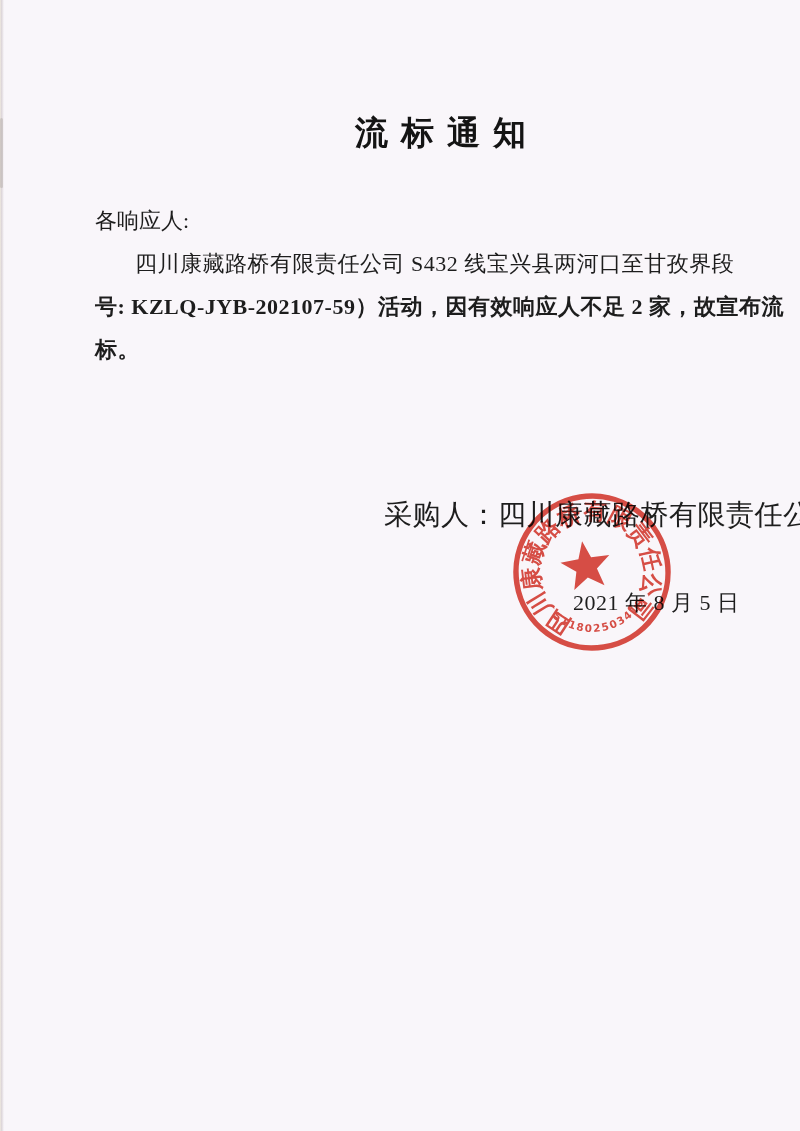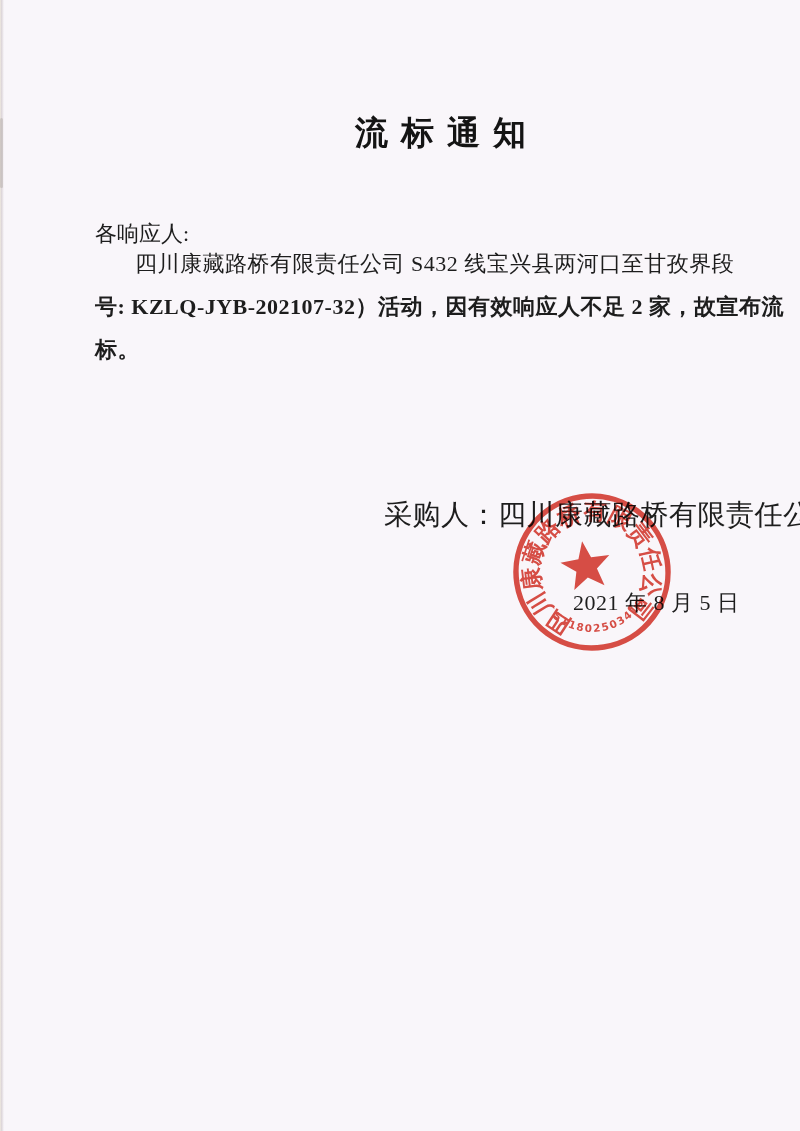--- a/index.html
+++ b/index.html
@@ -37,21 +37,21 @@
     top: 111px;
     left: 355px;
     font-size: 33px;
     font-weight: 700;
     letter-spacing: 13px;
     color: #141414;
     white-space: nowrap;
   }
   .salutation {
     position: absolute;
-    top: 212px;
+    top: 199px;
     left: 95px;
     font-size: 22px;
     line-height: 43px;
     white-space: nowrap;
   }
   .notice-paragraph {
     position: absolute;
     top: 242px;
     left: 95px;
     width: 648px;
@@ -118,21 +118,21 @@
 <div class="page">
   <div class="edge-strip"></div>
   <div class="edge-smudge"></div>
 
   <div class="doc-title">流标通知</div>
 
   <div class="salutation">各响应人:</div>
 
   <div class="notice-paragraph">
       <div class="para-line indent"><span>四川康藏路桥有限责任公司 S432 线宝兴县两河口至甘孜界段</span></div>
-      <div class="para-line"><span class="bold">号: KZLQ-JYB-202107-32）活动，因有效响应人不足 2 家，故宣布流</span></div>
+      <div class="para-line"><span class="bold">号: KZLQ-JYB-202107-59）活动，因有效响应人不足 2 家，故宣布流</span></div>
       <div class="para-line"><span class="bold">标。</span></div>
     </div>
 
   <div class="purchaser-line">采购人：四川康藏路桥有限责任公司</div>
 
   <div class="date-line">2021 年 8 月 5 日</div>
 
   <svg class="seal" viewBox="0 0 180 180" aria-hidden="true">
     <g class="seal-rotor">
       <circle cx="90" cy="90" r="76" fill="none" stroke-width="5.5" stroke="#d6372c"></circle>

